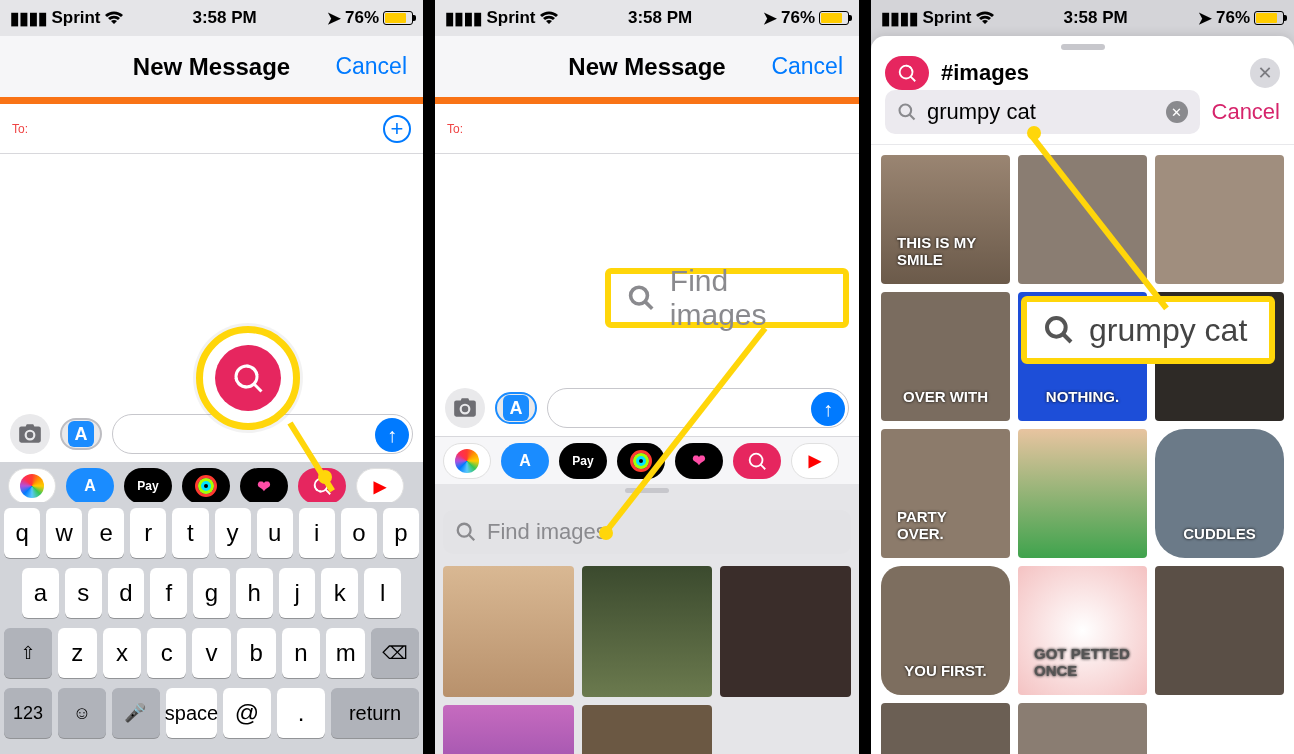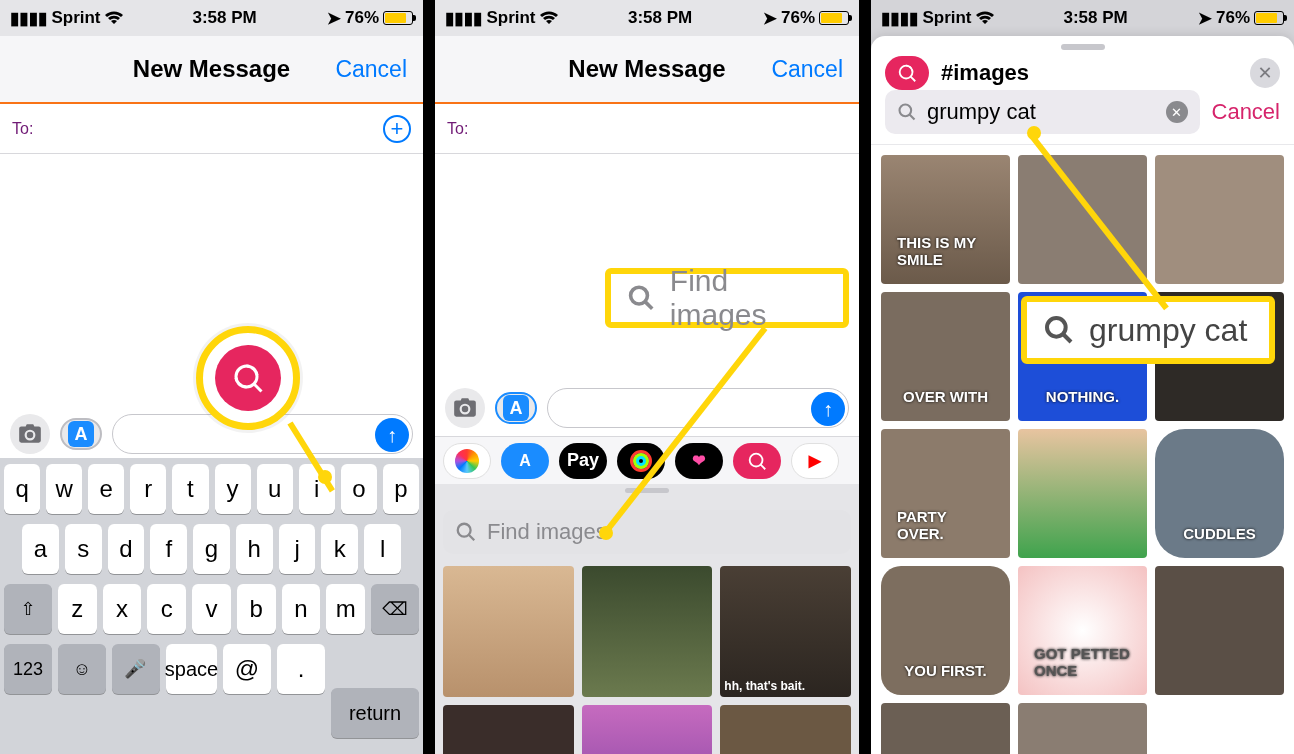--- a/index.html
+++ b/index.html
@@ -49,33 +49,33 @@
   }
 
   
   .nav {
     height: 68px;
     display:flex;
     align-items:center;
     justify-content:center;
     position:relative;
     background:#f6f6f8;
-    border-bottom:2px solid #f97316;
+    border-bottom:7px solid #f97316;
   }
   .nav .title { font-size: 24px; font-weight:600; }
   .nav .cancel {
     position:absolute; right:16px; color:#007aff; font-size:23px;
   }
 
   
   .to-row {
     height:50px; background:#fff; border-bottom:1px solid #d8d8dc;
     display:flex; align-items:center; padding:0 12px; justify-content:space-between;
   }
-  .to-row .lbl { color:#701a75; font-size:16px; }
+  .to-row .lbl { color:#ef4444; font-size:12px; }
   .plus-circle {
     width:28px; height:28px; border:2px solid #007aff; border-radius:50%;
     display:flex; align-items:center; justify-content:center; color:#007aff;
     font-size:22px; line-height:1;
   }
 
   .body-area { background:#fff; position:absolute; left:0; right:0; }
 
   
   .compose {
@@ -118,21 +118,21 @@
     width:48px; height:36px; border-radius:18px;
     display:flex; align-items:center; justify-content:center;
     color:#fff; font-size:16px; font-weight:600;
   }
   .ap-photos { background:linear-gradient(#fff,#fff); border:1px solid #e0e0e0; }
   .ap-photos .flower {
     width:24px; height:24px; border-radius:50%;
     background: conic-gradient(#ff3b30,#ff9500,#ffcc00,#34c759,#5ac8fa,#007aff,#af52de,#ff2d55,#ff3b30);
   }
   .ap-store { background:#1a8cff; }
-  .ap-pay { background:#000; font-size:18px; }
+  .ap-pay { background:#000; font-size:12px; }
   .ap-activity { background:#000; }
   .ap-activity .rings {
     width:22px; height:22px; border-radius:50%;
     border:3px solid #ff3b30;
     box-shadow: inset 0 0 0 3px #a6ff00, inset 0 0 0 6px #00e5ff;
   }
   .ap-heart { background:#000; color:#ff4da6; }
   .ap-images { background:#e6265f; }
   .ap-images svg { width:22px; height:22px; }
   .ap-yt { background:#fff; color:#ff0000; border:1px solid #e0e0e0; }
@@ -147,21 +147,21 @@
     background:#fff; border-radius:6px; height:50px;
     min-width:34px; flex:1;
     display:flex; align-items:center; justify-content:center;
     font-size:24px; color:#000;
     box-shadow: 0 1px 0 rgba(0,0,0,0.3);
   }
   .krow.r2 { padding: 0 18px; }
   .key.fn { background:#b0b3ba; font-size:18px; }
   .key.wide { flex:0 0 48px; }
   .key.space { flex:3; font-size:20px; }
-  .key.return { flex:0 0 88px; font-size:20px;margin-top:44px; }
+  .key.return { flex:0 0 88px; font-size:20px; }
 
   
   .find-bar {
     position:absolute; left:8px; right:8px; height:44px;
     background:#e3e3e6; border-radius:10px;
     display:flex; align-items:center; padding:0 12px; gap:10px;
     color:#8a8a8e; font-size:22px;
   }
   .gif-grid {
     position:absolute; left:8px; right:8px;
@@ -450,23 +450,20 @@
           <circle cx="10" cy="10" r="7"></circle>
           <path d="M15 15 L21 21"></path>
         </svg>
     </span>
     <span>Find images</span>
   </div>
 
   <div class="gif-grid" style="top:566px;">
     <div class="gif" style="background:linear-gradient(#d9b893,#b8916c);"></div>
     <div class="gif" style="background:linear-gradient(#3b4a2e,#6b7a4e);"></div>
-    <div class="gif" style="background:linear-gradient(#4a3f35,#2b2520);">
-        <span>hh, that's bait.</span>
-      </div>
     <div class="gif" style="background:#3a2d2a;"></div>
     <div class="gif" style="background:linear-gradient(#c66bbf,#7b3d9e);"></div>
     <div class="gif" style="background:#6b5843;"></div>
   </div>
 
   <div class="callout-box" style="left:170px;top:268px;width:244px;height:60px;">
     <svg width="30" height="30" viewBox="0 0 24 24" fill="none" stroke="#8a8a8e" stroke-width="3">
         <circle cx="10" cy="10" r="7"></circle>
         <path d="M15 15 L21 21"></path>
       </svg>

